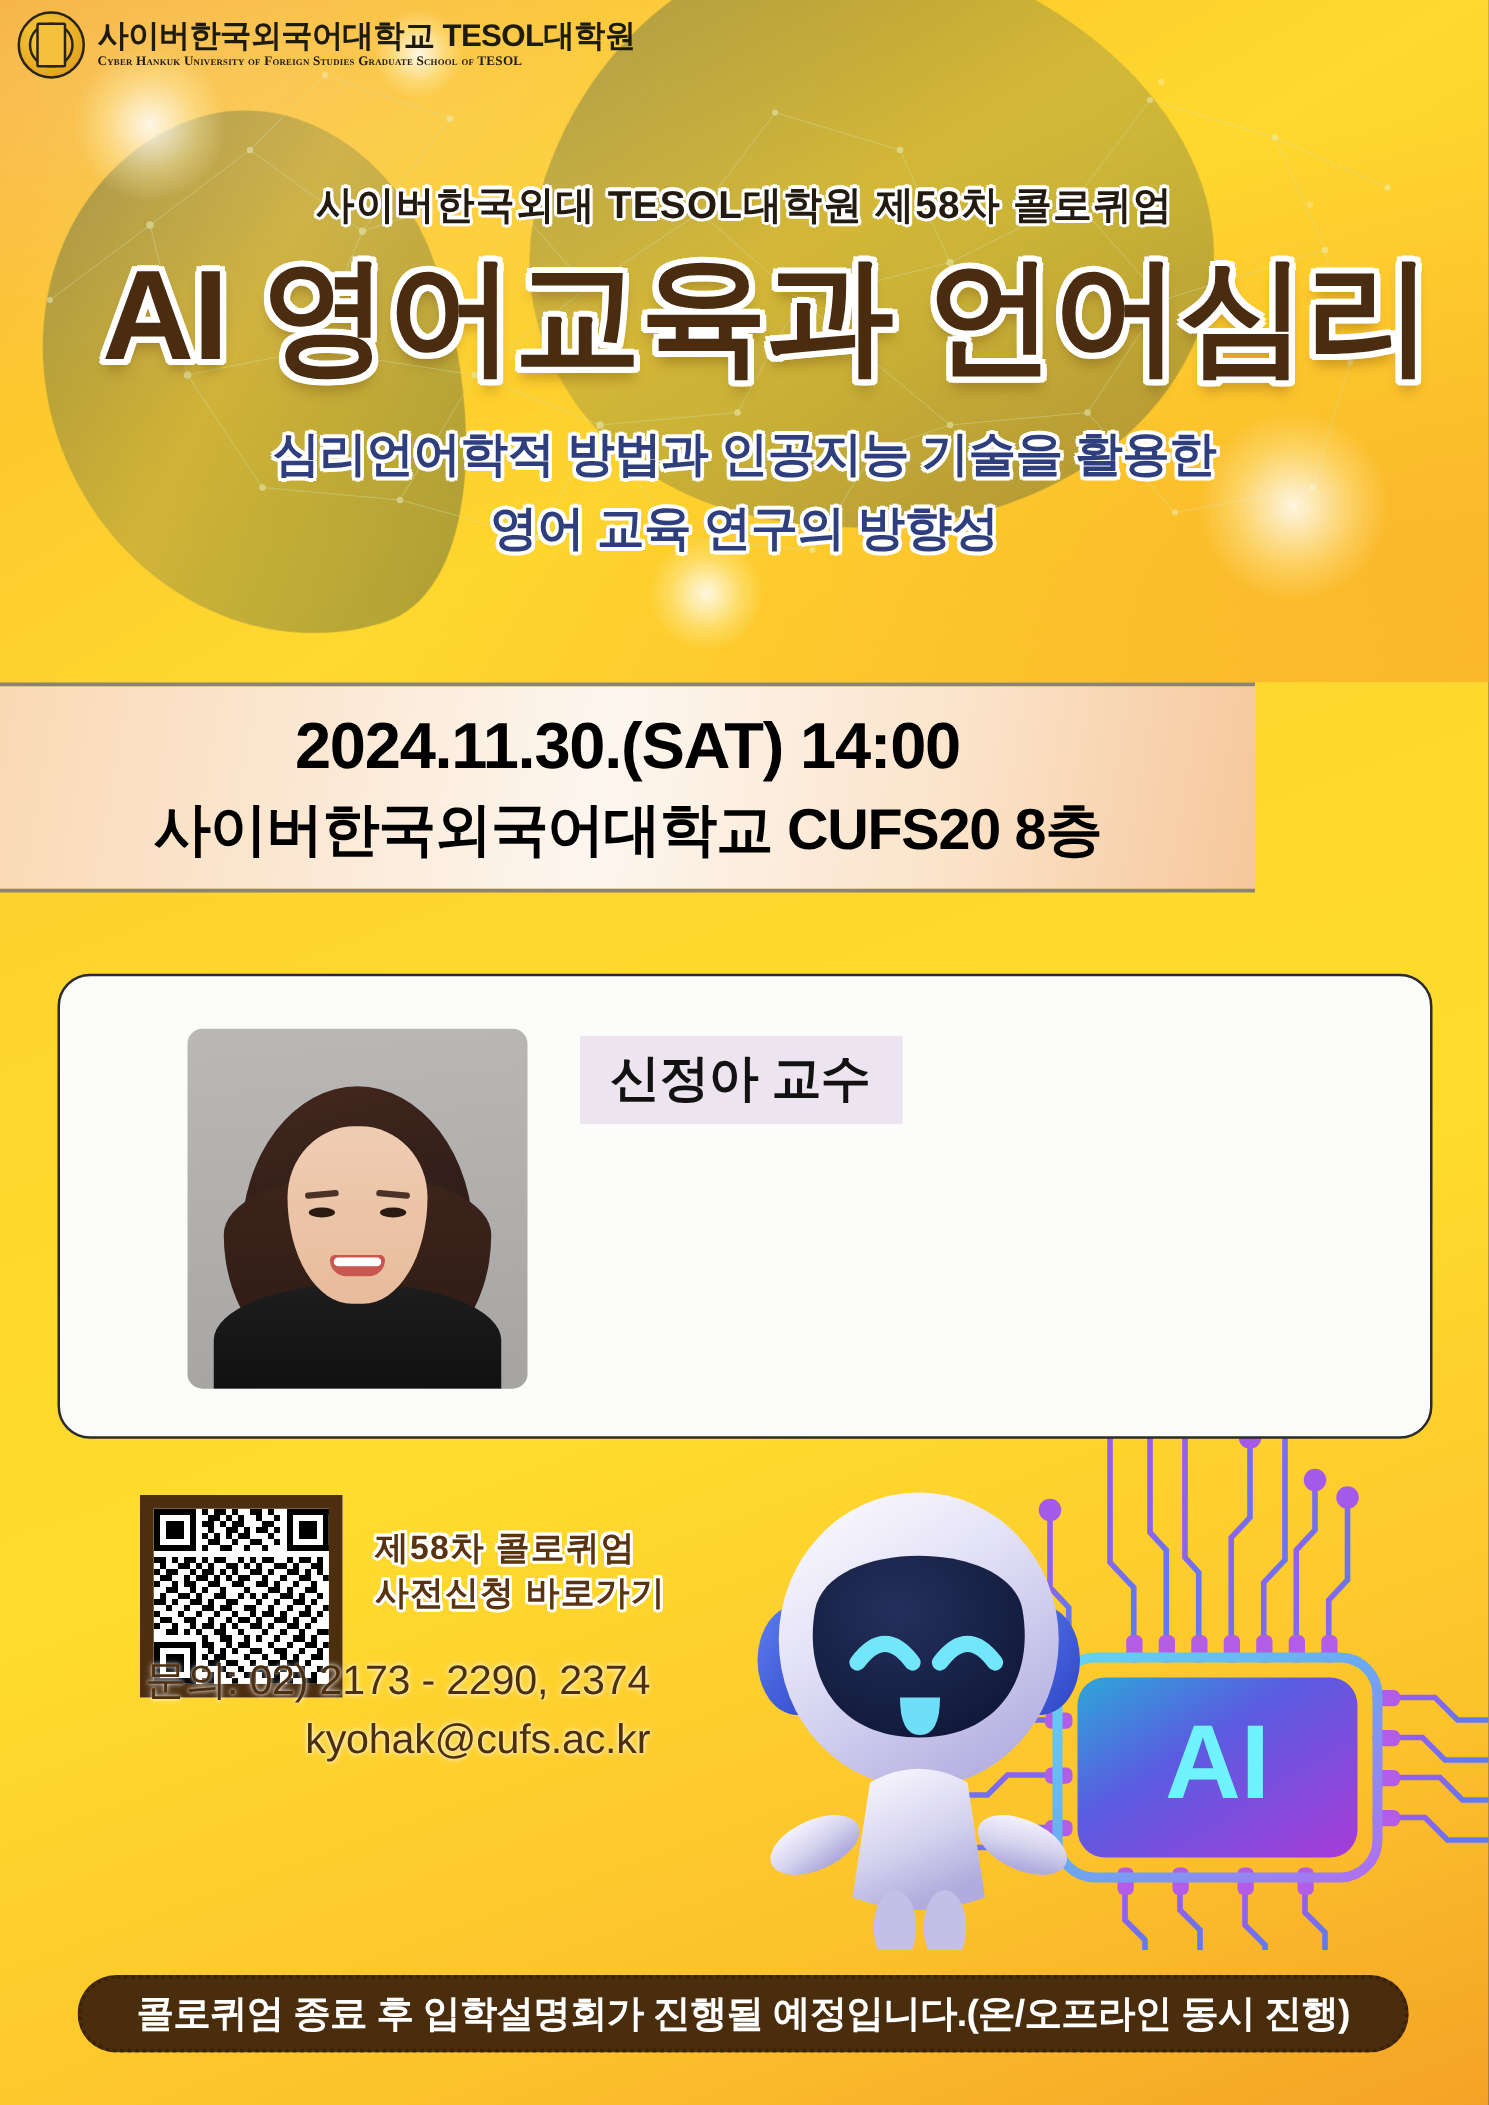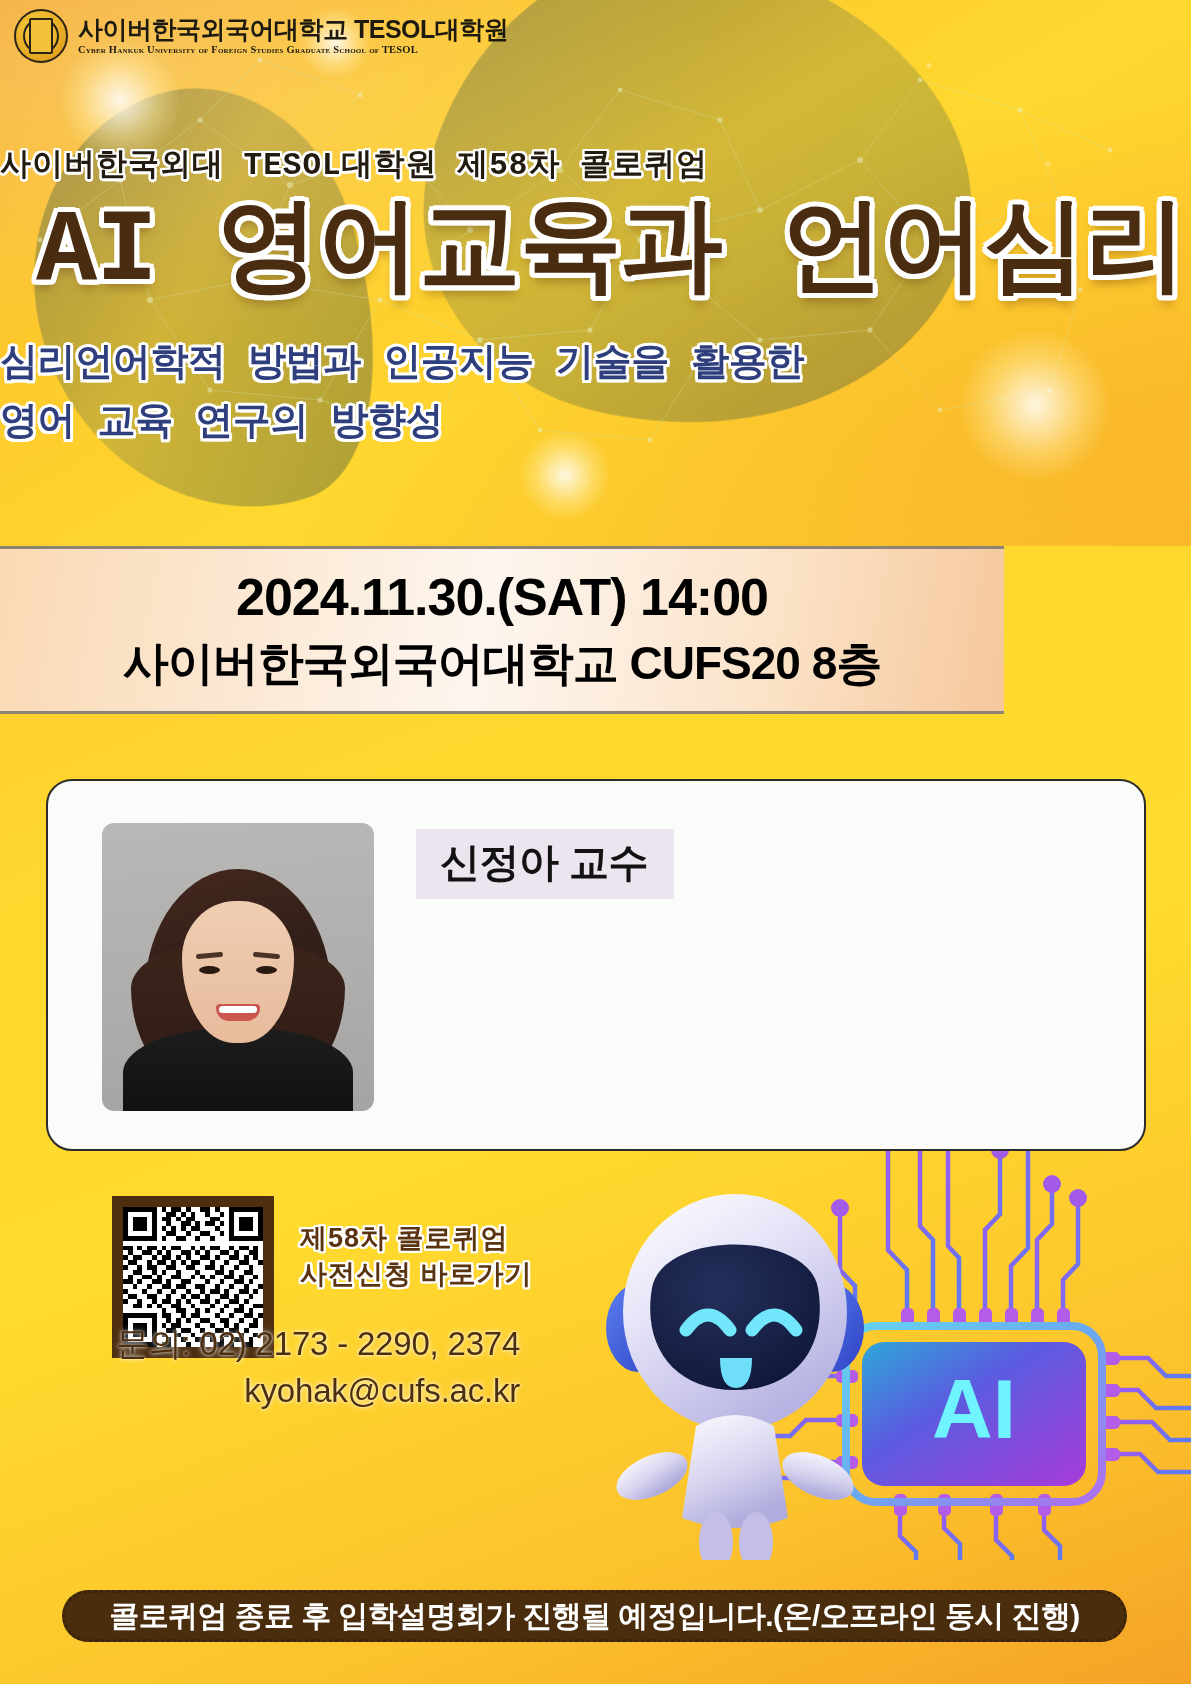--- a/index.html
+++ b/index.html
@@ -130,21 +130,21 @@
     font-variant: small-caps;
     font-family: "Liberation Serif", "DejaVu Serif", serif;
   }
 
   
   .hero-text {
     position: absolute;
     left: 0; top: 0;
     width: 1191px;
     z-index: 7;
-    font-family: Liberation Mono, monospace;
+    text-align: center;
   }
   .eyebrow {
     margin-top: 143px;
     font-size: 31px;
     font-weight: 700;
     color: #231a10;
     letter-spacing: 1px;
     text-shadow:
       -2px -2px 0 #fff, 2px -2px 0 #fff, -2px 2px 0 #fff, 2px 2px 0 #fff,
       0 -2.5px 0 #fff, 0 2.5px 0 #fff, -2.5px 0 0 #fff, 2.5px 0 0 #fff;
@@ -206,21 +206,21 @@
   .speaker-card {
     position: absolute;
     left: 46px; top: 779px;
     width: 1100px;
     height: 372px;
     background: #fbfbf9;
     border: 2.5px solid #2b2b2b;
     border-radius: 26px;
     display: flex;
     align-items: flex-start;
-    padding: 42px 28px 0 54px;
+    padding: 42px 28px 0 102px;
     z-index: 8;
   }
   .portrait {
     width: 272px;
     height: 288px;
     border-radius: 12px;
     flex: 0 0 auto;
     overflow: hidden;
     position: relative;
     background: linear-gradient(175deg, #b9b8b6, #aeadab 60%, #a5a4a2);
@@ -373,21 +373,21 @@
     z-index: 7;
     pointer-events: none;
   }
   .art svg { display: block; }
 
   
   .banner {
     position: absolute;
     left: 62px; bottom: 42px;
     width: 1065px;
-    height: 52px;
+    height: 62px;
     background: #4a2d0d;
     border: 3px dotted #3a2208;
     border-radius: 32px;
     display: flex;
     align-items: center;
     justify-content: center;
     z-index: 9;
   }
   .banner span {
     font-size: 30px;

